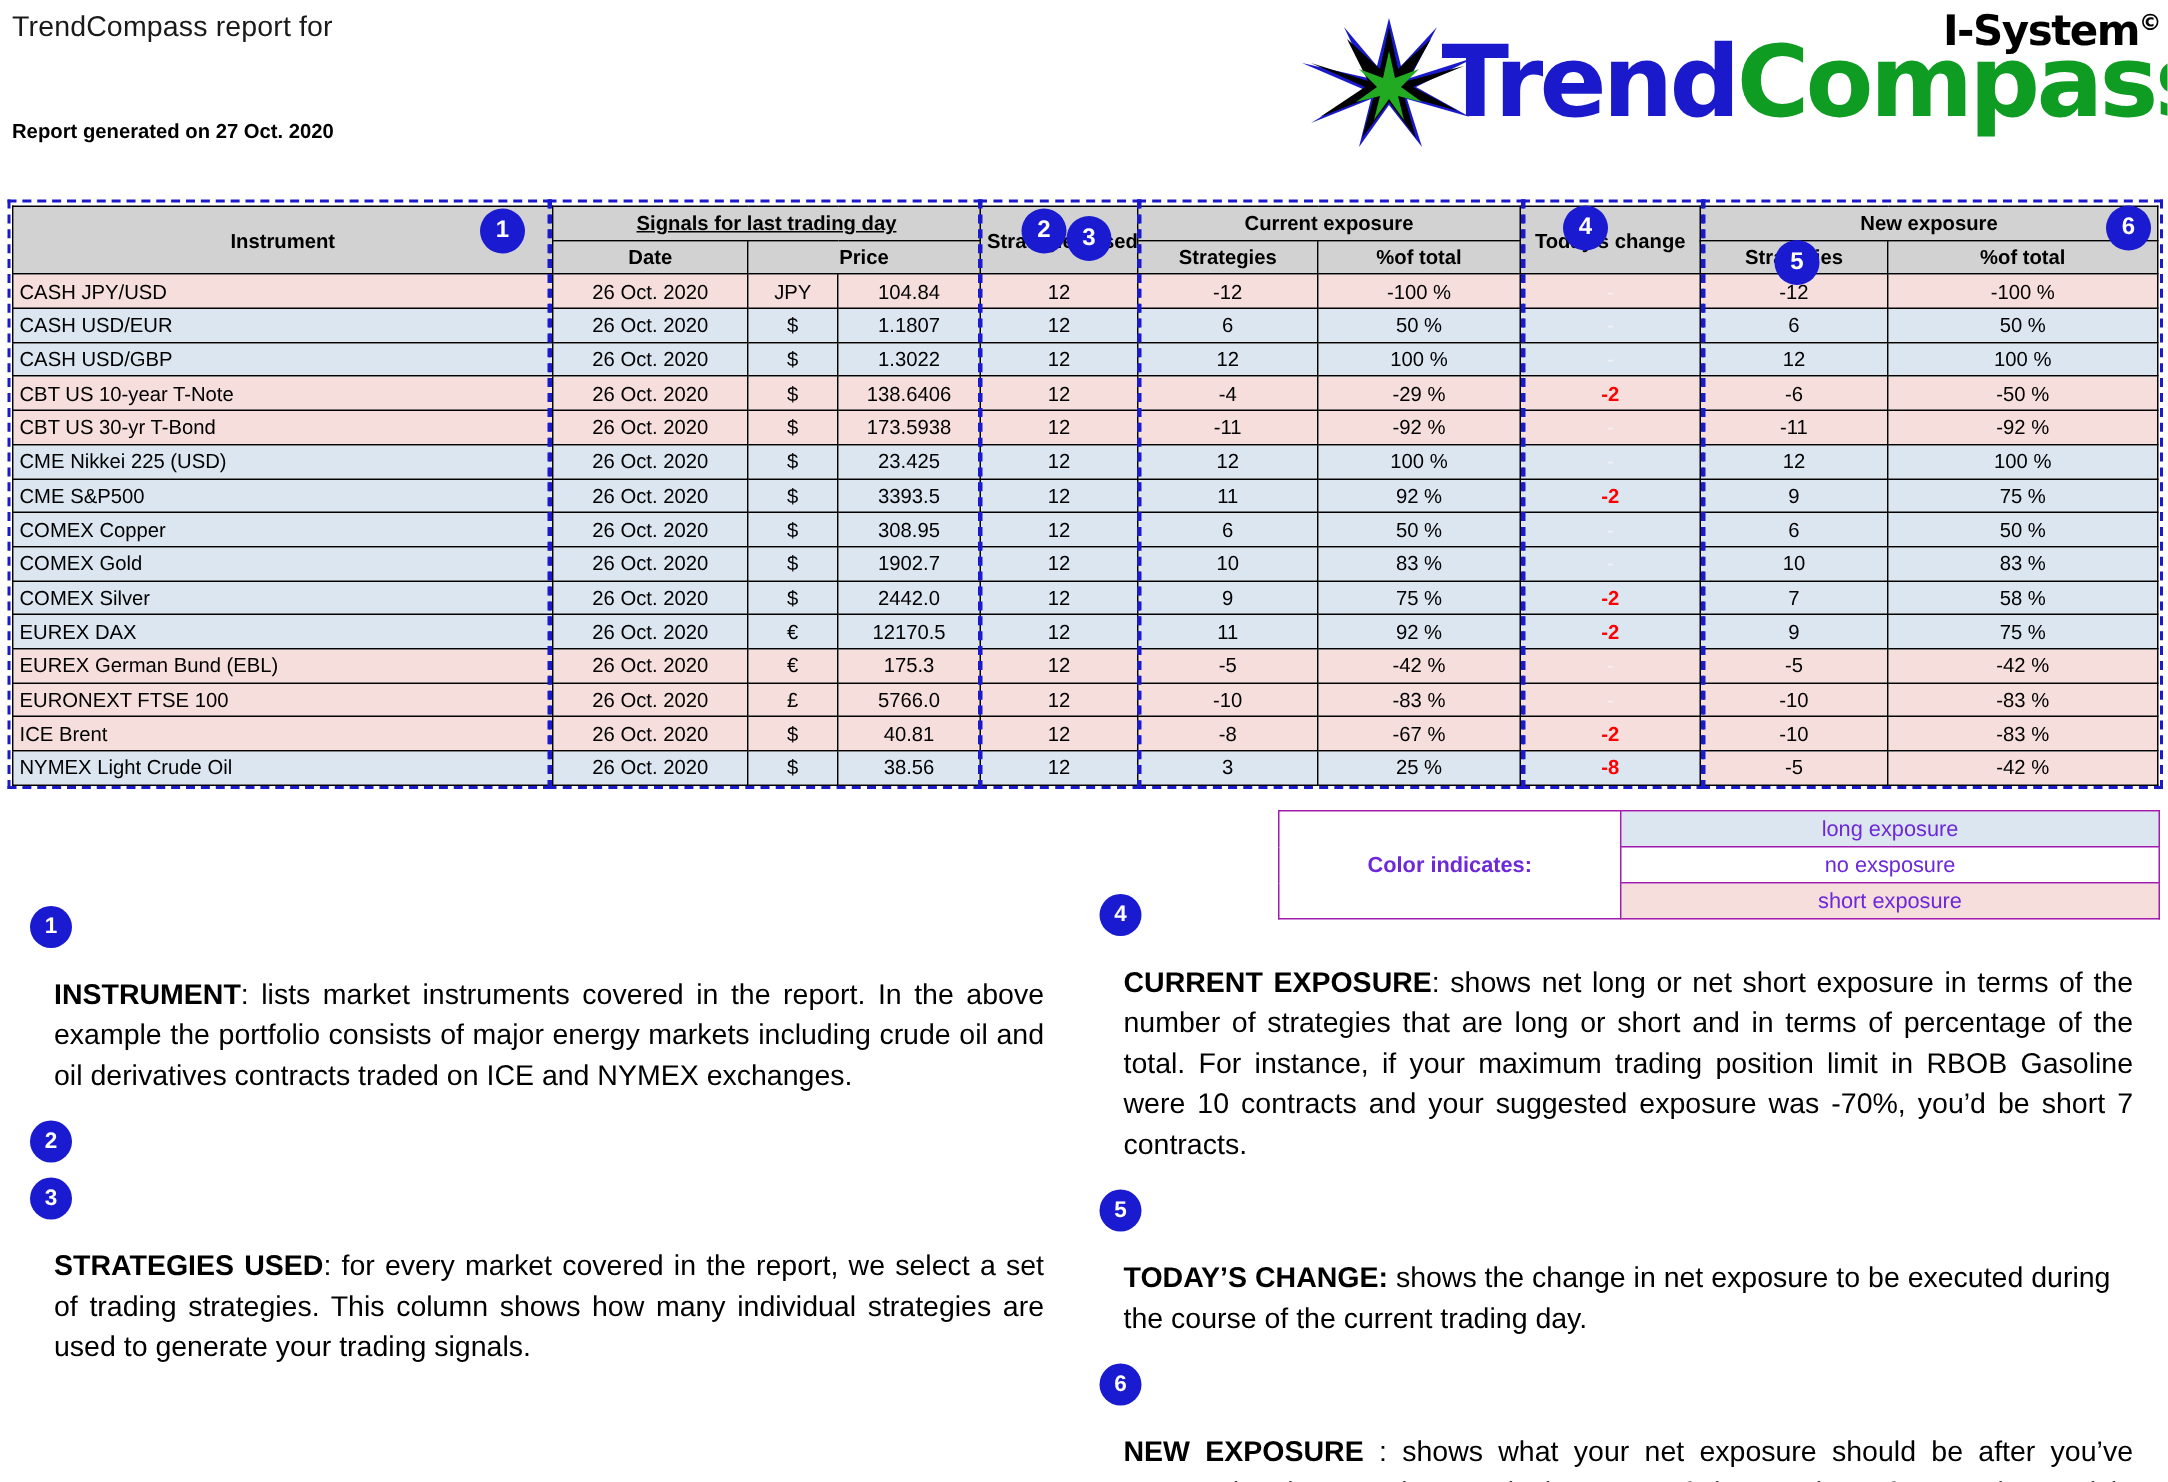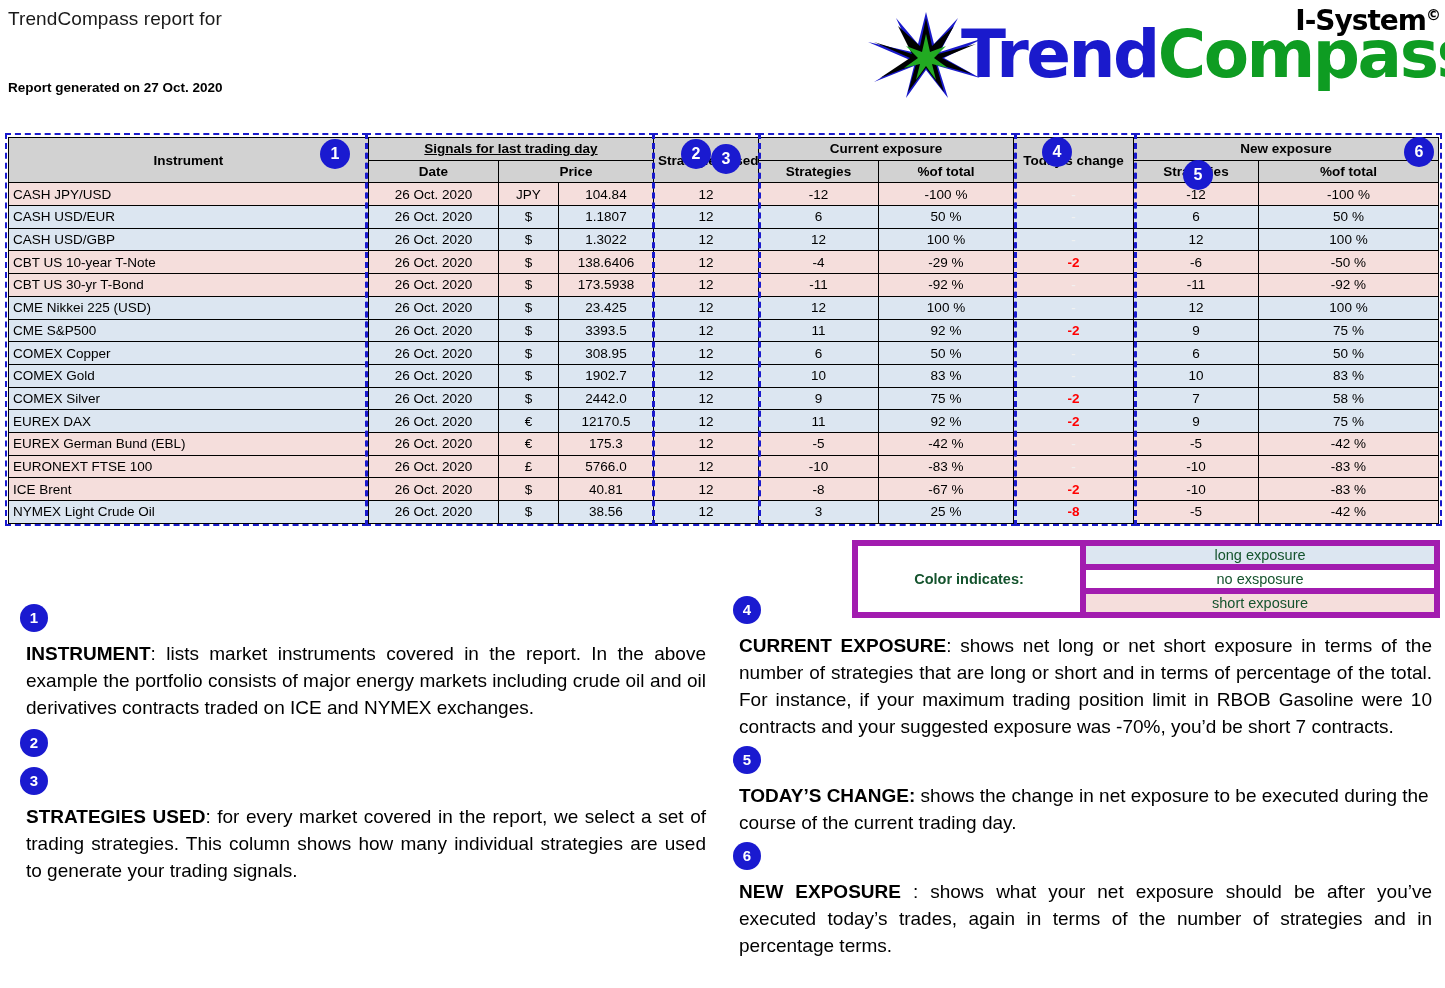--- a/index.html
+++ b/index.html
@@ -86,34 +86,34 @@
     background: #1a1ad0; color: #fff; font-weight: bold; font-size: 16px;
     text-align: center; line-height: 30px;
     font-family: "Liberation Sans", sans-serif;
   }
   .badge.sm { width: 28px; height: 28px; line-height: 28px; font-size: 15px; }
 
   
   .legend { position: absolute; left: 852px; top: 540px; width: 588px; }
   table.legend-t { border-collapse: collapse; table-layout: fixed; width: 588px; }
   table.legend-t td {
-    border: 6px solid #a21caf; height: 24px; font-size: 14.5px; color: #14532d;
+    border: 1px solid #a21caf; height: 24px; font-size: 14.5px; color: #6d28d9;
     text-align: center; padding: 0 4px;
   }
   td.leg-label { width: 228px; text-align: right; font-weight: bold; font-size: 14px; padding-right: 6px; border-right: 2px solid #000; }
   td.leg-long  { background: #dce6f1; border-bottom: 1px dashed #000; }
   td.leg-none  { background: #ffffff; border-bottom: 1px dotted #000; border-top: 1px dashed #000;}
   td.leg-short { background: #f5dedc; }
 
   
   .col-left  { position: absolute; left: 20px;  top: 604px; width: 692px; }
   .col-right { position: absolute; left: 733px; top: 596px; width: 705px; }
   .note { margin-bottom: 2px; }
   .note p {
-    margin: 6px; font-size: 19px; line-height: 27px; color: #000;
+    margin: 16px; font-size: 19px; line-height: 27px; color: #000;
     text-align: justify; text-justify: inter-word;
   }
   .note p b { font-weight: bold; }
   .note .num { position: relative; width: 30px; height: 30px; margin-bottom: 4px; }
   .note .num .badge { position: static; display: inline-block; }
 </style>
 </head>
 <body>
 
 <div id="page">

